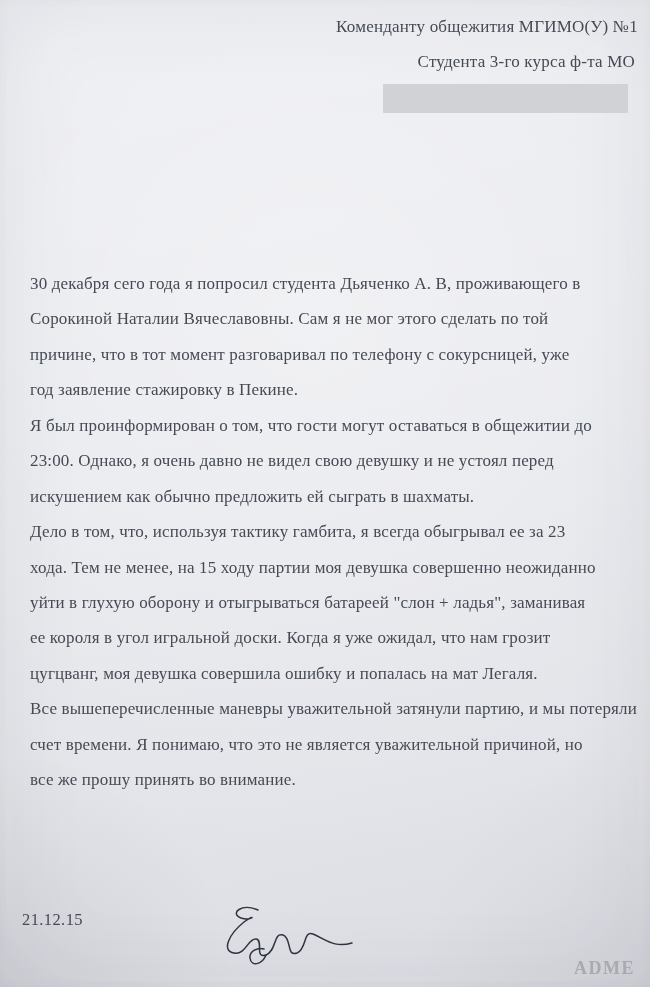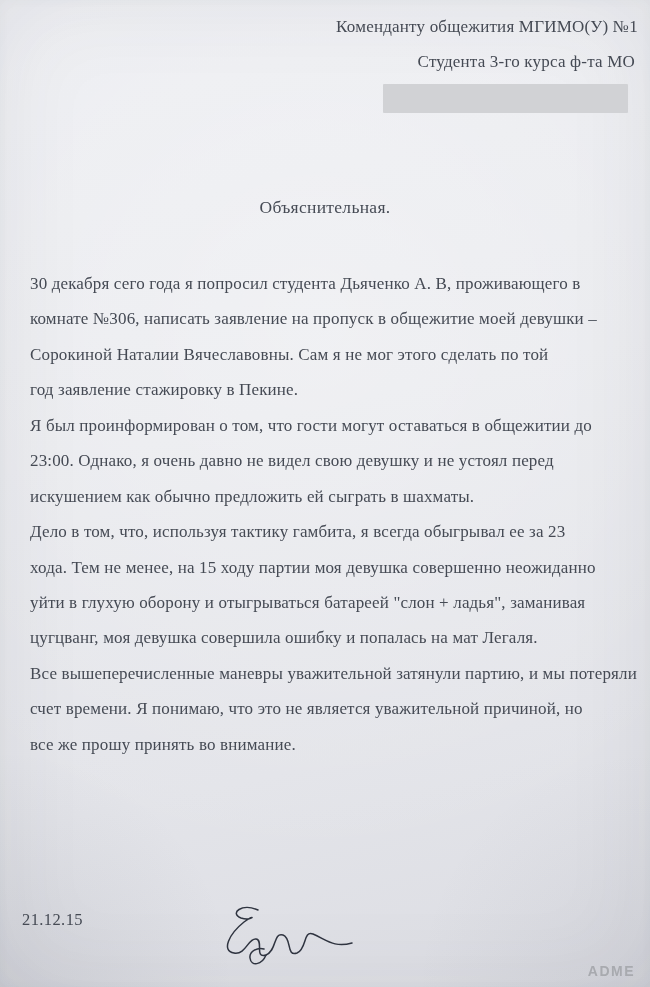--- a/index.html
+++ b/index.html
@@ -49,50 +49,50 @@
   .date {
     position: absolute; left: 22px; top: 910px;
     font-size: 16.5px; letter-spacing: 0.4px;
   }
   .signature {
     position: absolute; left: 196px; top: 903px;
     width: 158px; height: 66px;
   }
   .watermark {
     position: absolute; right: 15px; bottom: 8px;
-    font-family: Liberation Sans, sans-serif;
-    font-weight: bold; font-size: 14px; letter-spacing: 1.5px;
+    font-family: Liberation Serif, serif;
+    font-weight: bold; font-size: 18px; letter-spacing: 1.5px;
     color: #a8aaaf;
     margin-left: 25px;
   }
 </style>
 </head>
 <body>
 
 <div class="page">
 
   <div class="hdr-line l1 ink">Коменданту общежития МГИМО(У) №1</div>
 
   <div class="hdr-line l2 ink">Студента 3-го курса ф-та МО</div>
 
   <div class="redact"></div>
 
-  <div class="doc-title ink">Объяснительная.</div>
 
   <div class="body-text">
     <div class="line">30 декабря сего года я попросил студента Дьяченко А. В, проживающего в</div>
-    <div class="line">комнате №306, написать заявление на пропуск в общежитие моей девушки –</div>
     <div class="line">Сорокиной Наталии Вячеславовны. Сам я не мог этого сделать по той</div>
+    <div class="line">причине, что в тот момент разговаривал по телефону с сокурсницей, уже</div>
     <div class="line">год заявление стажировку в Пекине.</div>
     <div class="line">Я был проинформирован о том, что гости могут оставаться в общежитии до</div>
     <div class="line">23:00. Однако, я очень давно не видел свою девушку и не устоял перед</div>
     <div class="line">искушением как обычно предложить ей сыграть в шахматы.</div>
     <div class="line">Дело в том, что, используя тактику гамбита, я всегда обыгрывал ее за 23</div>
     <div class="line">хода. Тем не менее, на 15 ходу партии моя девушка совершенно неожиданно</div>
     <div class="line">уйти в глухую оборону и отыгрываться батареей "слон + ладья", заманивая</div>
+    <div class="line">ее короля в угол игральной доски. Когда я уже ожидал, что нам грозит</div>
     <div class="line">цугцванг, моя девушка совершила ошибку и попалась на мат Легаля.</div>
     <div class="line">Все вышеперечисленные маневры уважительной затянули партию, и мы потеряли</div>
     <div class="line">счет времени. Я понимаю, что это не является уважительной причиной, но</div>
     <div class="line">все же прошу принять во внимание.</div>
   </div>
 
   <div class="date ink">21.12.15</div>
 
   <svg class="signature" viewBox="0 0 158 66" xmlns="http://www.w3.org/2000/svg">
     <g fill="none" stroke="#2f3440" stroke-width="1.5" stroke-linecap="round" stroke-linejoin="round">

